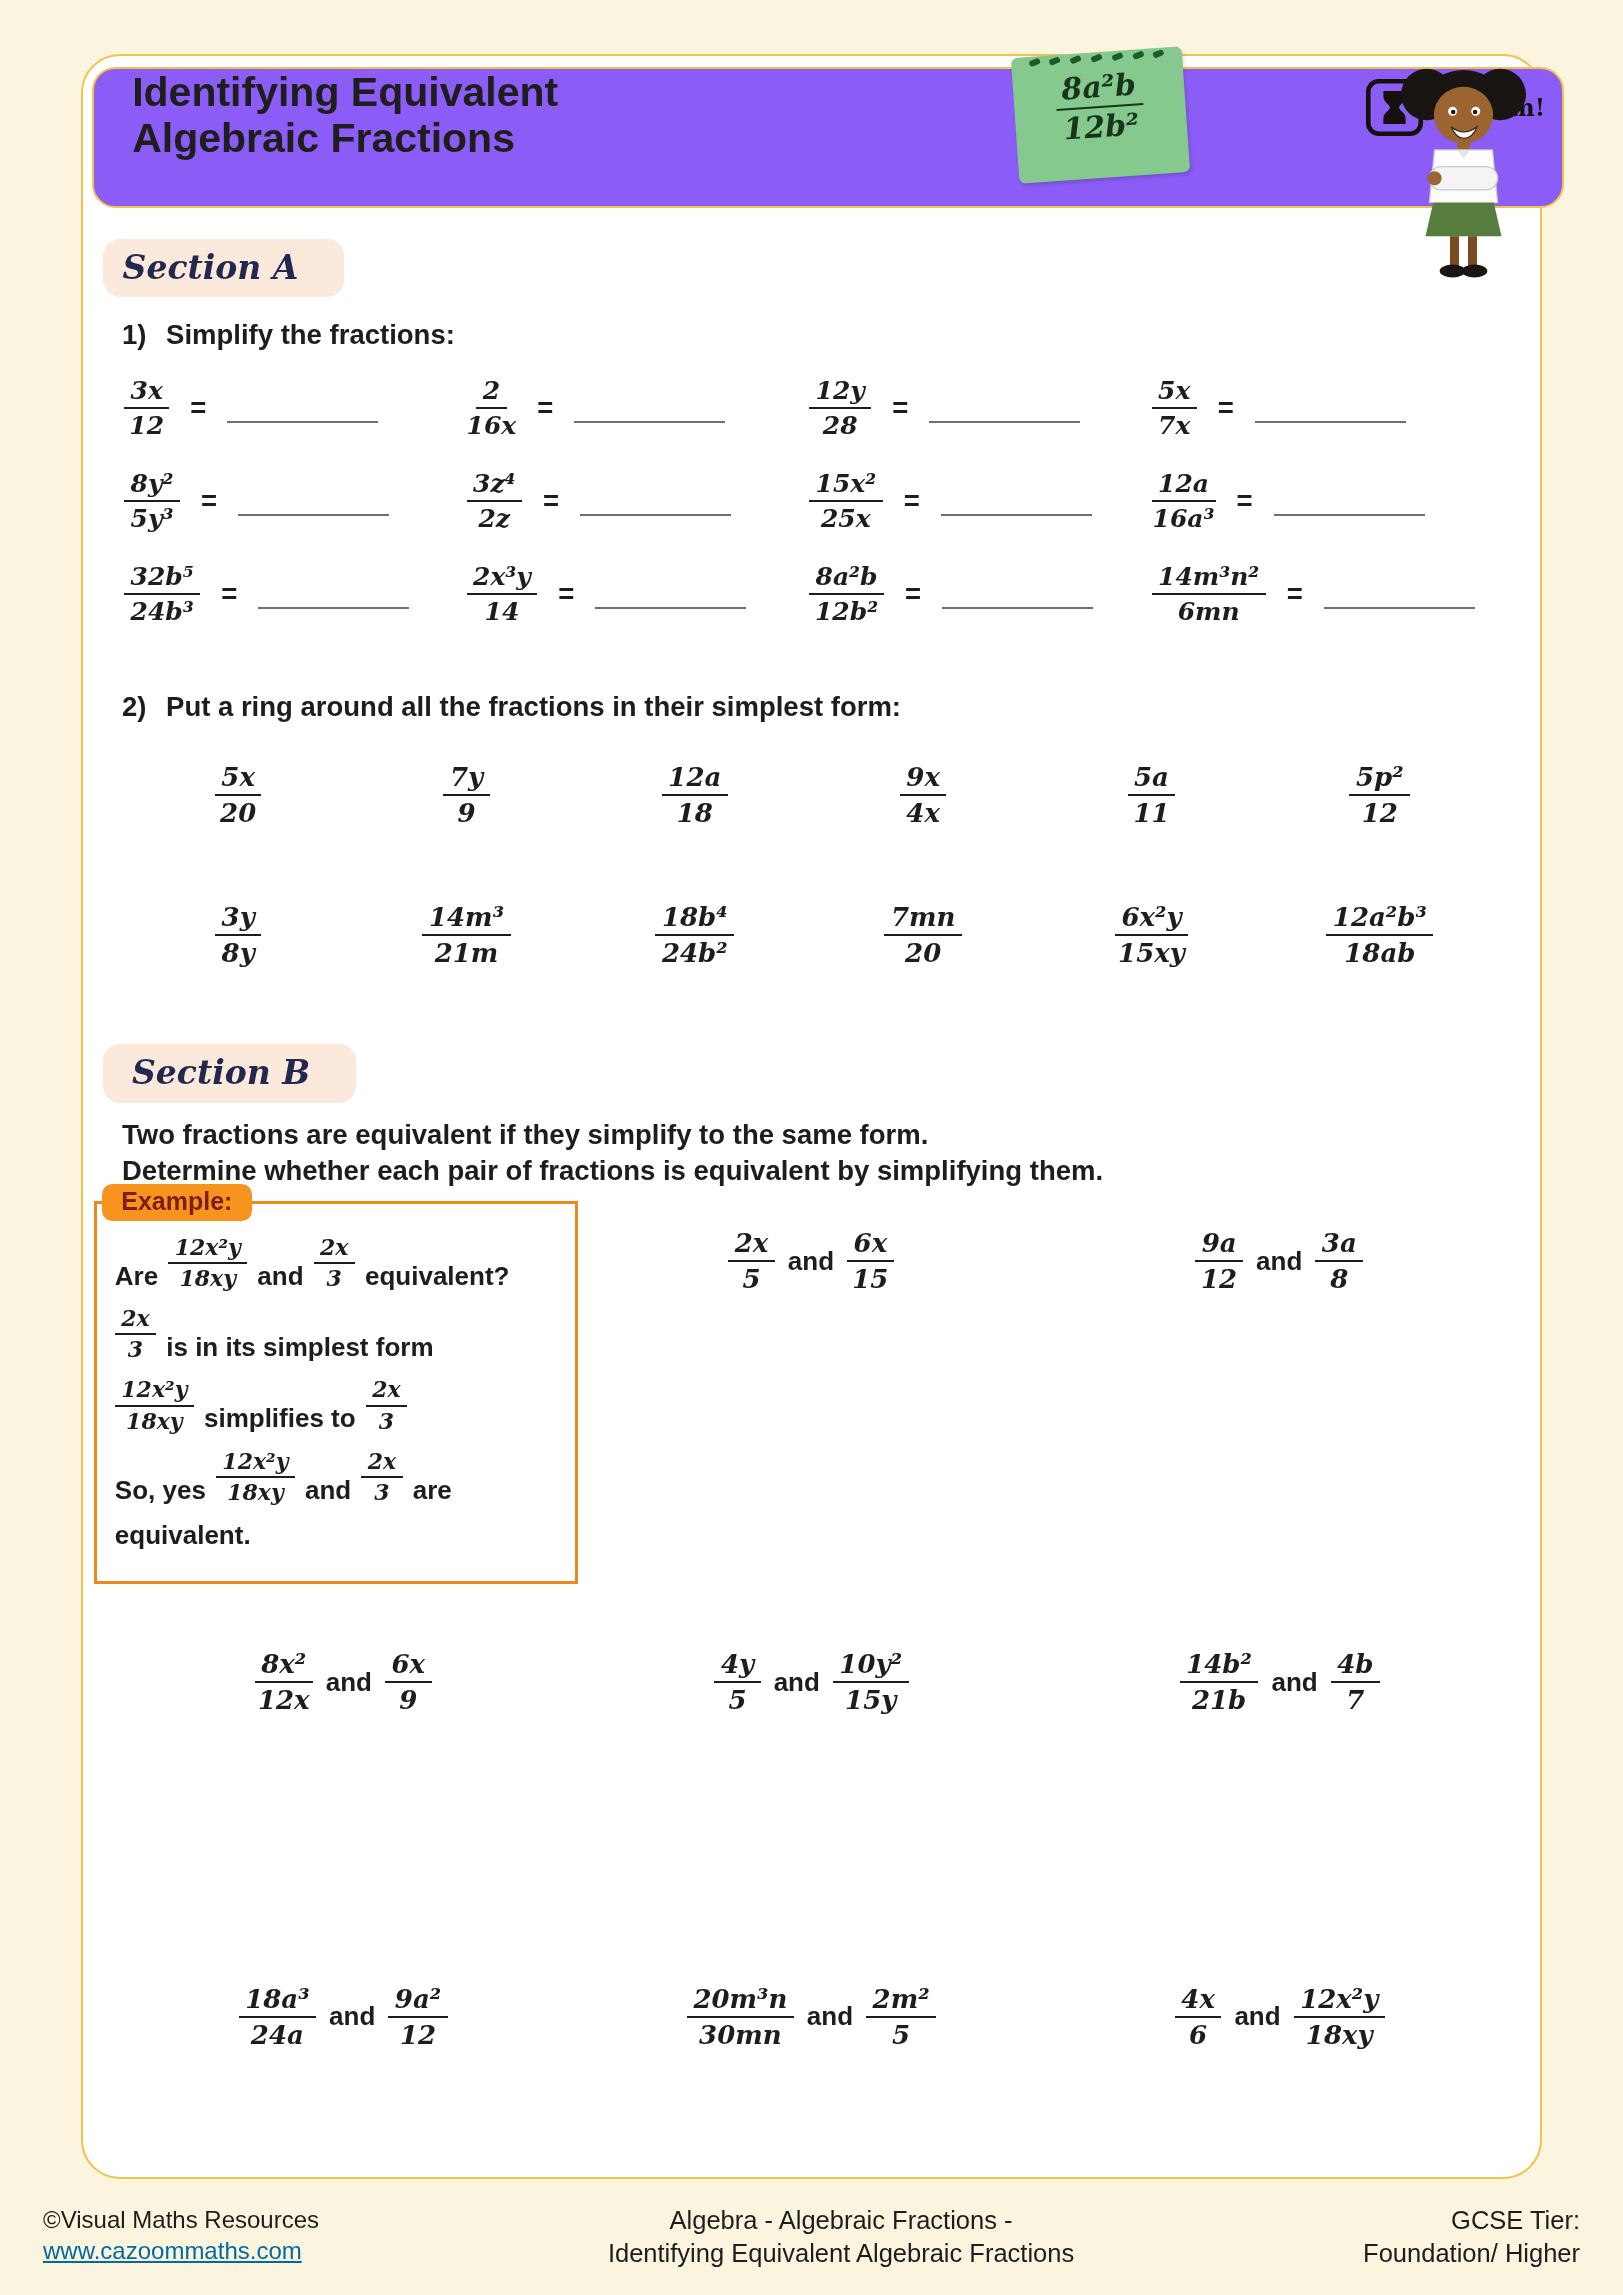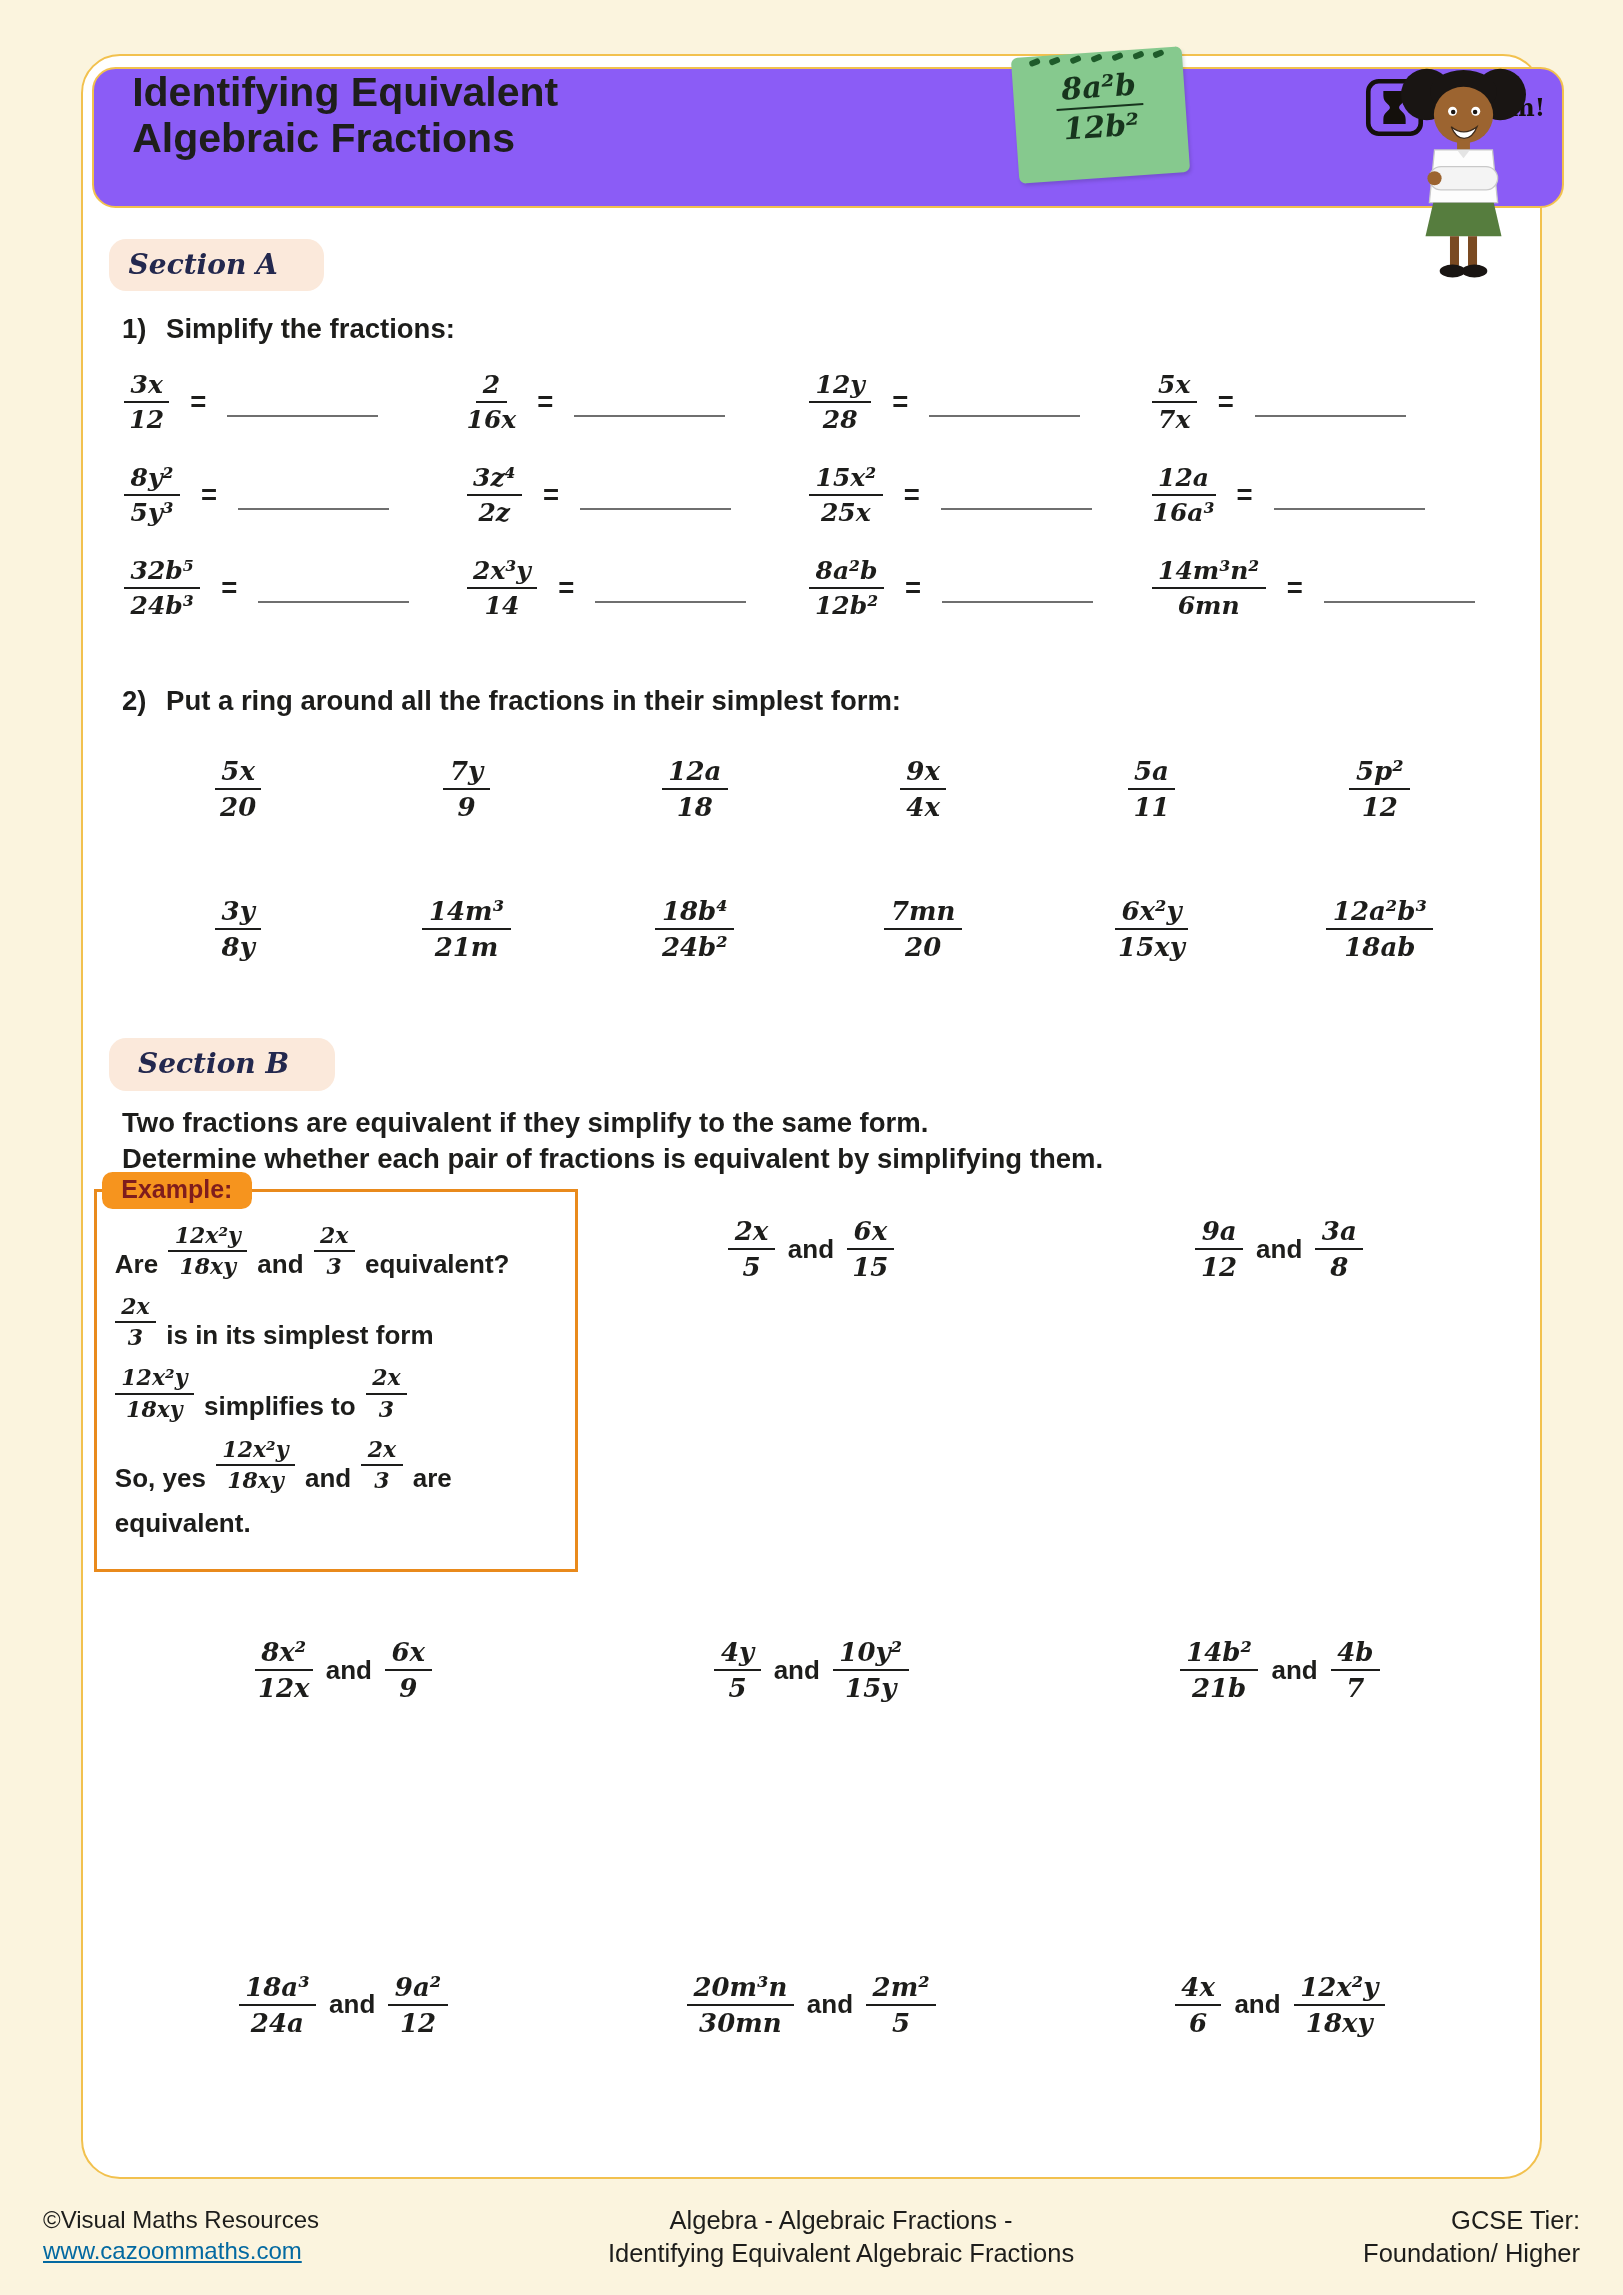--- a/index.html
+++ b/index.html
@@ -32,21 +32,21 @@
   .sticky .frac { font-size:30px; color:#17341d; margin-top:9.2px; }
   .sticky .frac .num { border-bottom-color:#17341d; }
   .logo { position:absolute; right:17px; top:9.2px; display:flex; flex-direction:row; align-items:center;gap:11px; }
   .logo-text { font-family:"DejaVu Serif", serif; font-weight:bold; font-size:23.6px; color:#14100c; margin-top:1.3px; }
   .girl { position:absolute; top:5.2px; right:7.9px; }
   
   .section-pill {
     display:inline-block; width:fit-content;
     background:#FBE9DB; border-radius:17px; padding:9.2px 46px 10.5px 19.6px;
     font-family:"DejaVu Serif", serif; font-style:italic; font-weight:bold;
-    font-size:28px; color:#23284E; margin:31px 0 0 26px;
+    font-size:33px; color:#23284E; margin:31px 0 0 20px;
   }
   .pill-b { margin-top:76px;padding-left:29px; }
   
   .q-prompt { display:flex; gap:19.6px; font-size:27.5px; font-weight:bold; margin:22px 0 0 39px; }
   .q2-prompt { margin-top:65px; }
   .frac {
     display:inline-flex; flex-direction:column; align-items:center;
     font-family:"DejaVu Serif", serif; font-weight:bold; font-style:italic;
     font-size:25px; line-height:1.16; color:#1d1d1b;
   }

